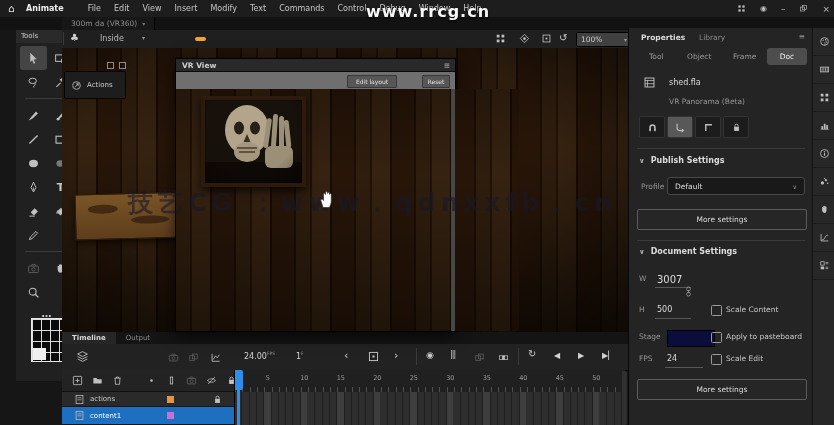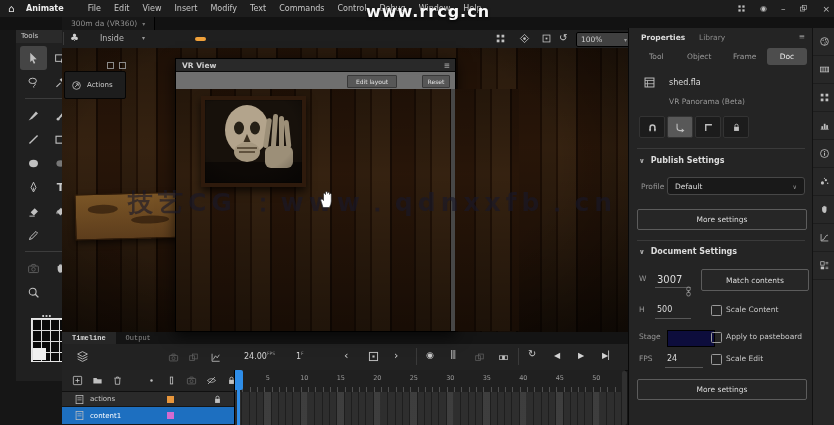--- a/index.html
+++ b/index.html
@@ -59,21 +59,21 @@
     font-size:7.5px;font-weight:bold;color:#cfcfcf;line-height:13px;box-sizing:border-box;}
   #vr-strip{position:absolute;left:0;top:13px;width:100%;height:17px;background:#6f6f6f;}
   .vr-btn{position:absolute;top:3px;height:11px;background:#575757;border:1px solid #383838;color:#e2e2e2;font-size:6px;
     display:flex;align-items:center;justify-content:center;border-radius:1px;}
   #vr-content{position:absolute;left:0;top:30px;width:343px;height:242px;overflow:hidden;}
   #vr-scroll{position:absolute;right:0;top:30px;width:4px;height:242px;background:#474747;}
   #painting{position:absolute;left:25px;top:7px;width:97px;height:83px;border:4px solid #2e1a0c;background:#15100b;box-shadow:0 4px 8px rgba(0,0,0,.7);}
   
   #cursor{left:318px;top:190px;z-index:70;}
   
-  #tl-tabs{left:62px;top:332px;width:566px;height:17px;background:#141414;display:flex;font-size:7px;font-family:Liberation Mono, monospace;}
+  #tl-tabs{left:62px;top:332px;width:566px;height:17px;background:#141414;display:flex;font-size:7px;}
   .tl-tab{padding:0 10px;line-height:12px;color:#8c8c8c;}
   .tl-tab.active{background:#262626;color:#d8d8d8;font-weight:bold;}
   #tl-toolbar{left:62px;top:344px;width:566px;height:26px;background:#222;border-bottom:1px solid #0e0e0e;font-size:8px;}
   .tlt{position:absolute;top:6px;}
   .navg{color:#d0d0d0;font-size:11px;line-height:13px;}
   .sep{position:absolute;top:4px;width:1px;height:17px;background:#3a3a3a;}
   #tl-layerhead{left:62px;top:370px;width:175px;height:22px;background:#232323;border-bottom:1px solid #101010;display:flex;align-items:center;gap:9px;padding-left:10px;box-sizing:border-box;}
   #layer-rows{left:62px;top:392px;width:175px;height:33px;}
   .layer-row{position:relative;height:15px;background:#2a2a2a;border-bottom:1px solid #151515;display:flex;align-items:center;gap:5px;padding-left:12px;font-size:7px;color:#c9c9c9;box-sizing:border-box;}
   .layer-row.selected{height:18px;background:#1d6fc0;color:#fff;}
@@ -724,21 +724,20 @@
     <span class="pdivider" style="top:212px;"></span>
 
     <span class="sechdr" style="left:10px;top:219px;"><span class="chev">∨</span><span>Document Settings</span></span>
 
     <span class="plabel" style="left:10px;top:246px;">W</span>
     <span class="pvalue" style="left:28px;top:246px;font-size:10px;">3007</span>
     <span class="underln" style="left:26px;top:259px;width:36px;"></span>
     <svg class="ic s abs" style="left:54px;top:258px;color:#9a9a9a;">
         <use href="#linkic"></use>
       </svg>
-    <span class="pbtn" style="left:72px;top:241px;width:106px;height:20px;">Match contents</span>
 
     <span class="plabel" style="left:10px;top:277px;">H</span>
     <span class="pvalue" style="left:28px;top:277px;font-size:8px;">500</span>
     <span class="underln" style="left:26px;top:290px;width:36px;"></span>
     <span class="cbx" style="left:82px;top:277px;"></span>
     <span class="cblbl" style="left:97px;top:277px;">Scale Content</span>
 
     <span class="plabel" style="left:10px;top:304px;">Stage</span>
     <span id="stage-swatch" style="background: rgb(13, 13, 60);"></span>
     <span class="cbx" style="left:82px;top:304px;"></span>

